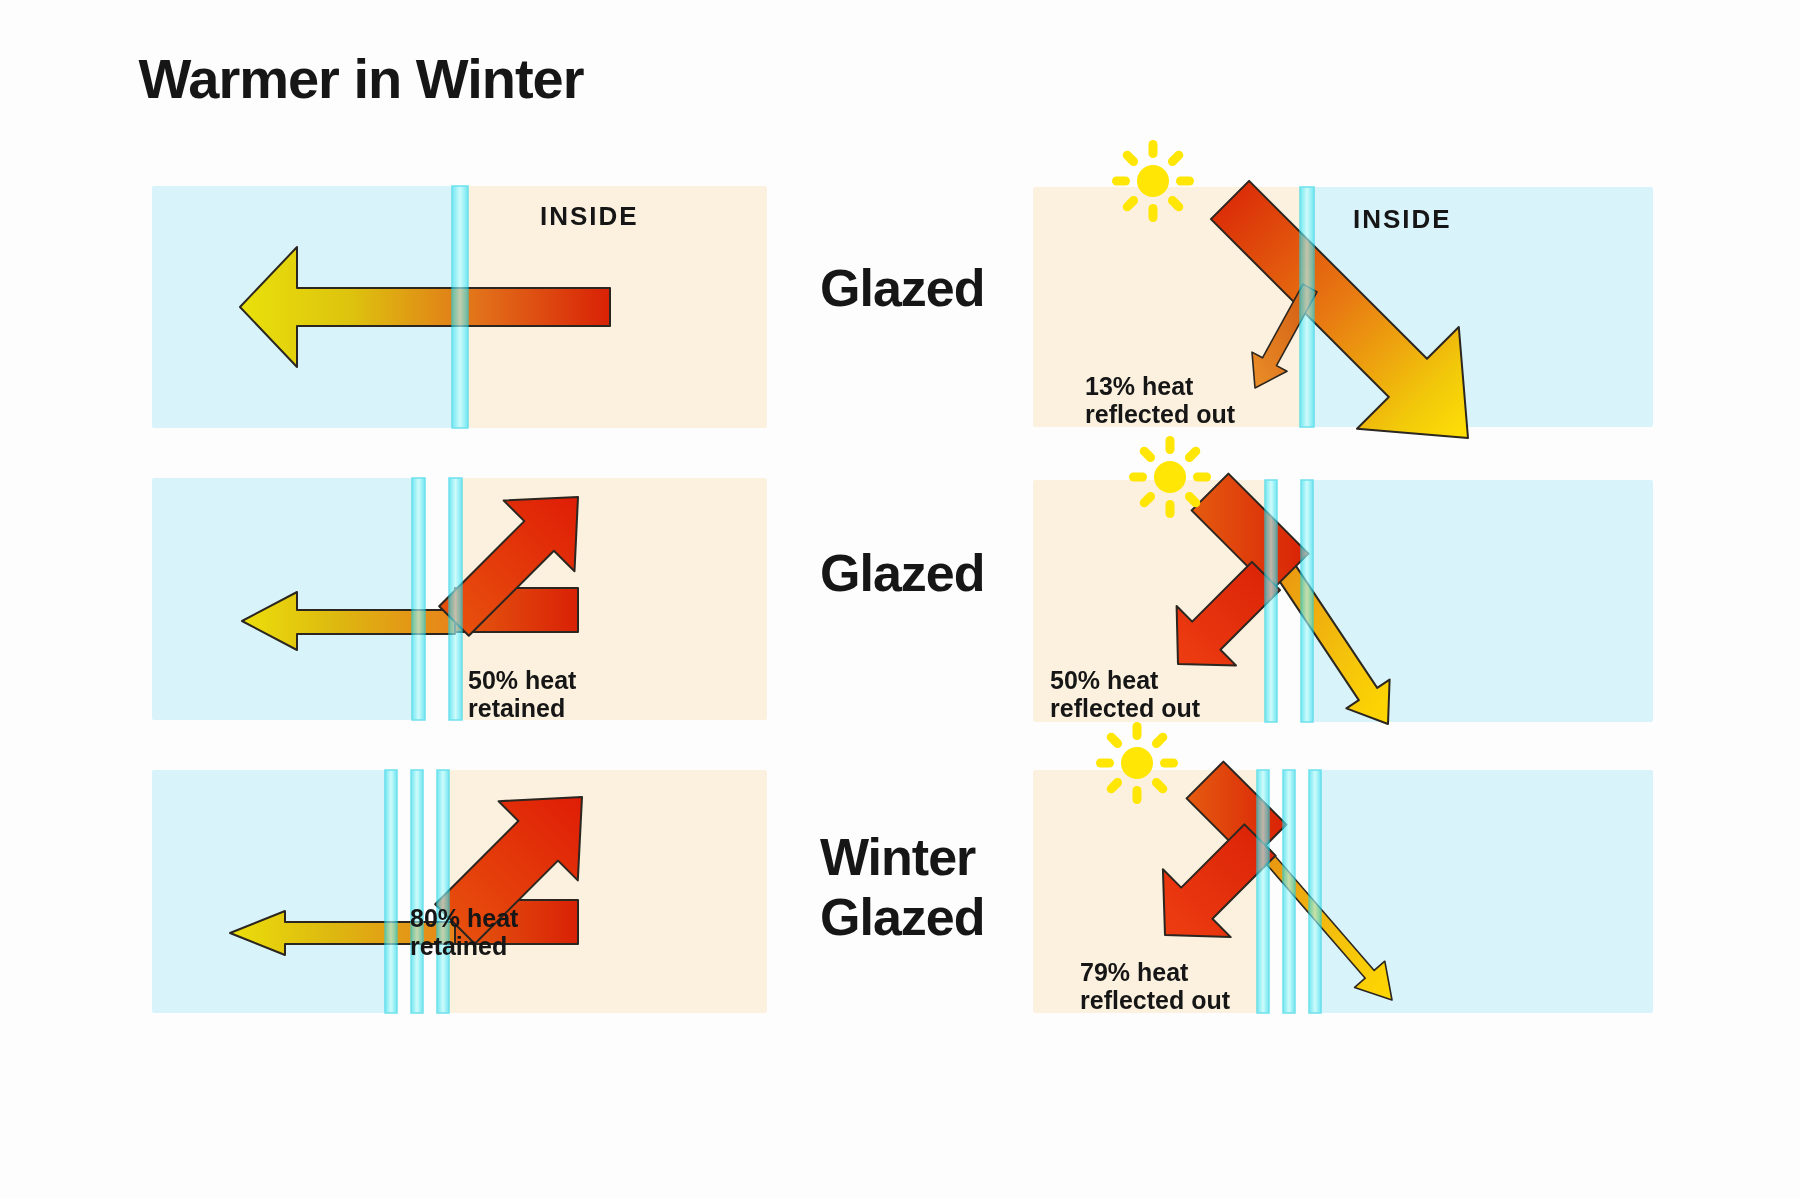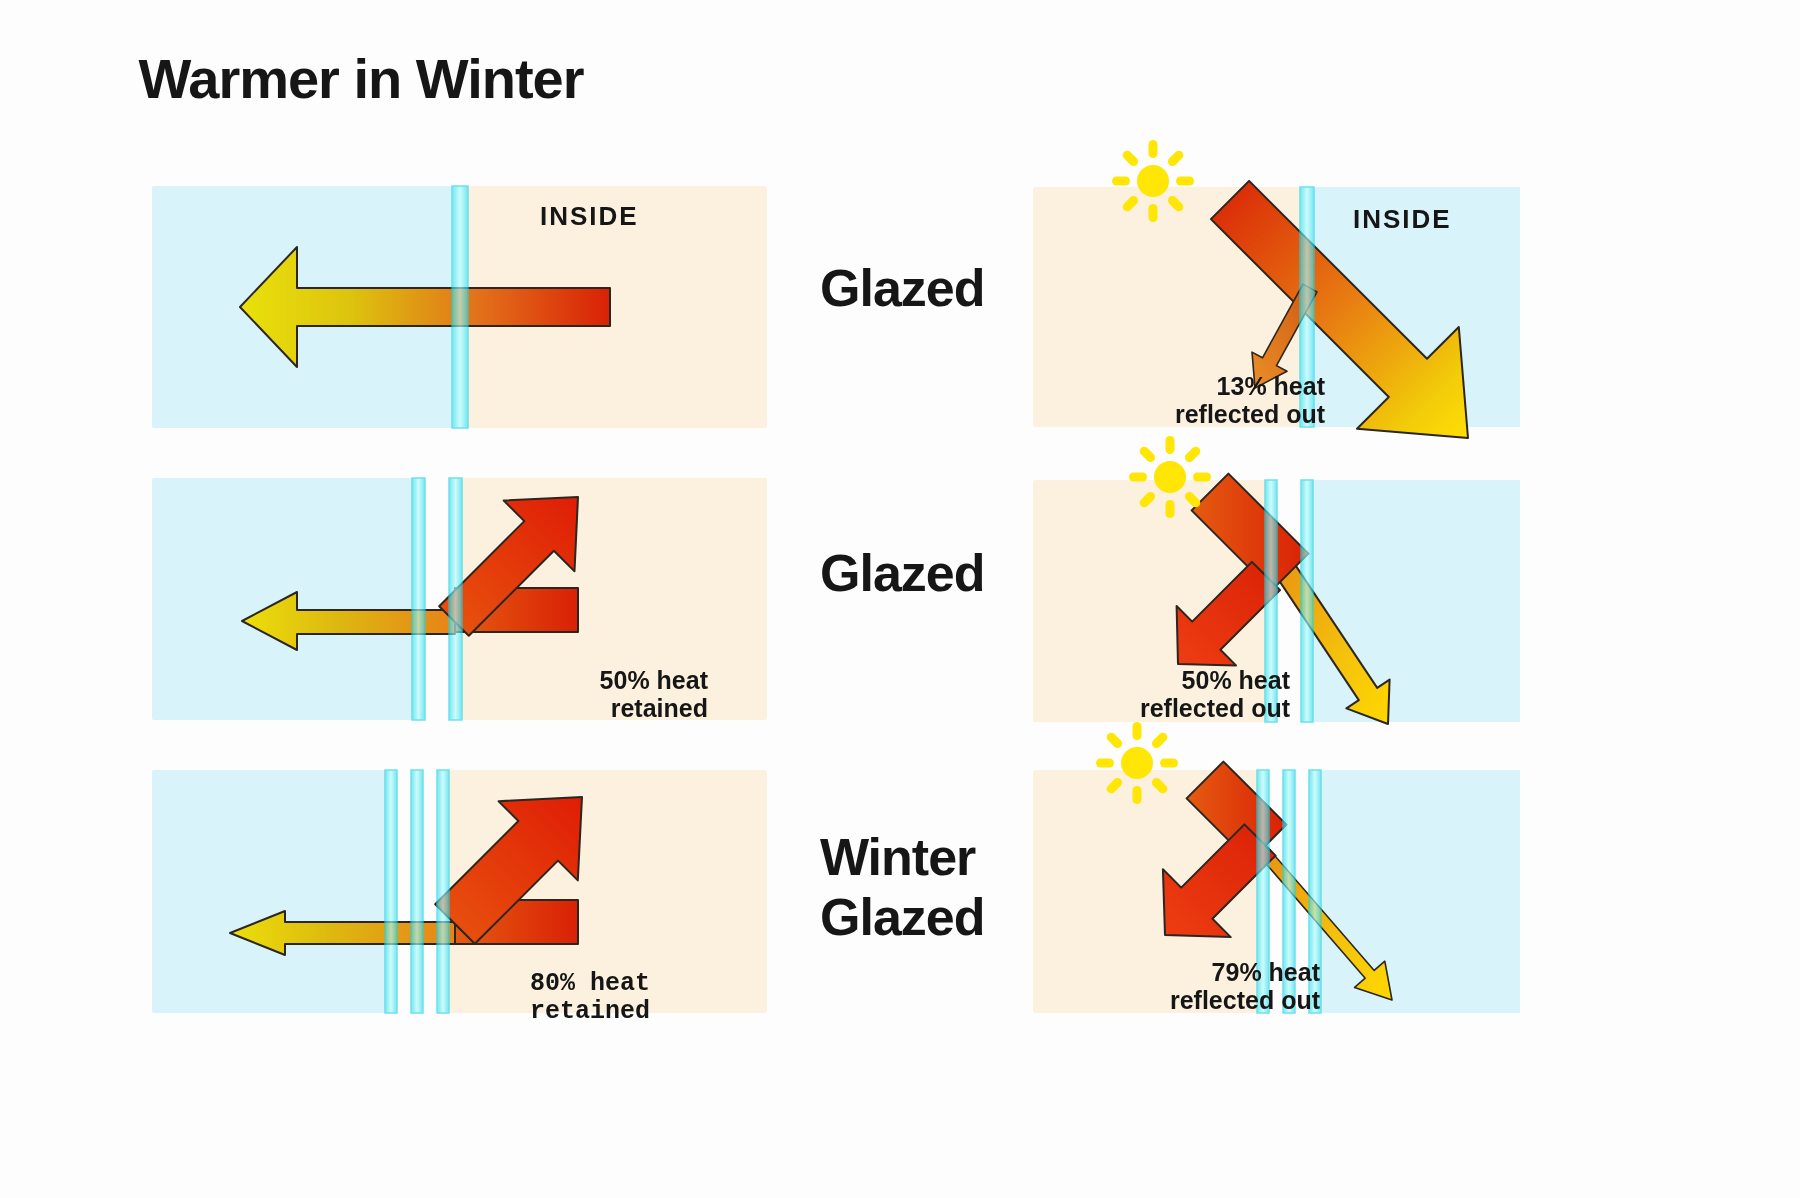--- a/index.html
+++ b/index.html
@@ -1,32 +1,32 @@
 <!DOCTYPE html>
 <html style="--background: #fdfdfd; --panel_blue: #d9f3fa; --panel_cream: #fbf1de; --glass_cyan: #3fe3ef; --arrow_red: #d92106; --arrow_orange: #e87c12; --arrow_yellow: #e9e10b; --arrow_gold: #ffd800; --sun_yellow: #ffe604; --text_dark: #161616; --outline: #2b2620;"><head>
 <meta charset="utf-8">
 <style>
   :root{
     --background:#fdfdfd; --panel_blue:#d9f3fa; --panel_cream:#fbf1de;
     --glass_cyan:#3fe3ef; --sun_yellow:#ffe604; --text_dark:#161616; --outline:#2b2620;
   }
   html,body{margin:0;padding:0;background:var(--background);}
-  .canvas{position:relative;width:1520px;height:1198px;background:var(--background);
+  .canvas{position:relative;width:1800px;height:1198px;background:var(--background);
     overflow:hidden;font-family:"Liberation Sans","DejaVu Sans",sans-serif;color:var(--text_dark);}
   .gfx{position:absolute;left:0;top:0;}
   .txt{position:absolute;font-weight:bold;color:var(--text_dark);}
   .title{font-size:56px;letter-spacing:-1px;width:520px;text-align:center;line-height:58px;}
   .t-left{left:101px;top:50px;}
   .t-right{left:1004px;top:48px;}
   .row-label{left:820px;font-size:52px;line-height:60px;letter-spacing:-1px;}
   .rl-1{top:258px;} .rl-2{top:543px;} .rl-3{top:827px;}
   .inside-label{font-size:26px;letter-spacing:2px;width:200px;text-align:left;line-height:28px;}
   .in-w{left:540px;top:202px;} .in-s{left:1353px;top:205px;}
-  .note{font-size:25px;line-height:28px;width:240px;text-align:right;}
-  .n-w2{left:468px;top:666px;} .n-w3{left:410px;top:970px;font-family:Liberation Mono, monospace;}
+  .note{font-size:25px;line-height:28px;width:240px;text-align:left;}
+  .n-w2{left:468px;top:666px;} .n-w3{left:410px;top:904px;}
   .n-s1{left:1085px;top:372px;} .n-s2{left:1050px;top:666px;} .n-s3{left:1080px;top:958px;}
   .pane{opacity:0.66;}
   .sun{fill:var(--sun_yellow);}
   .arrow{stroke:var(--outline);stroke-width:2px;stroke-linejoin:round;}
   .arrow-sm{stroke:var(--outline);stroke-width:1.6px;stroke-linejoin:round;}
 </style>
 </head>
 <body>
 
 <div class="canvas">

